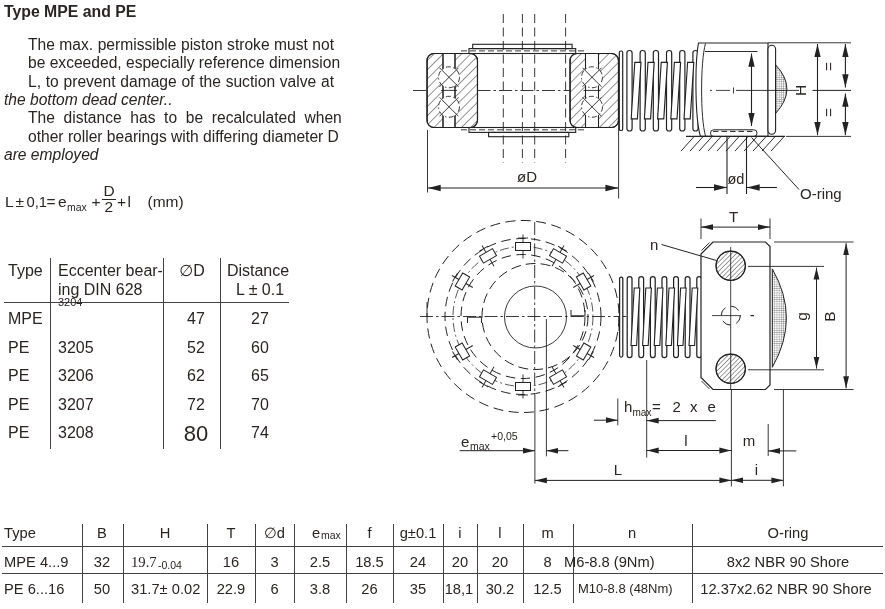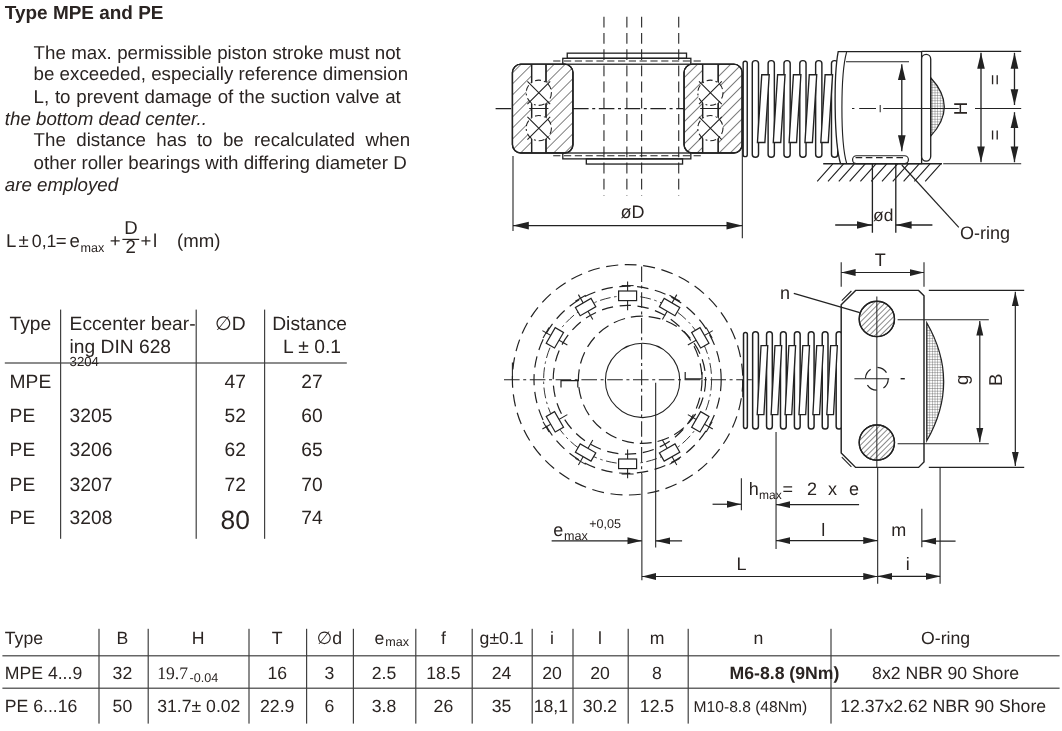--- a/index.html
+++ b/index.html
@@ -114,21 +114,21 @@
 <div class="a" style="left:131px;top:554.5px;font-size:14.7px;font-family:Liberation Serif, serif;">19.7</div>
 <div class="a" style="left:158px;top:560px;font-size:10.5px;">-0.04</div>
 <div class="a" style="left:231px;top:554.5px;font-size:14.7px;transform:translateX(-50%);">16</div>
 <div class="a" style="left:274.5px;top:554.5px;font-size:14.7px;transform:translateX(-50%);">3</div>
 <div class="a" style="left:320px;top:554.5px;font-size:14.7px;transform:translateX(-50%);">2.5</div>
 <div class="a" style="left:369.5px;top:554.5px;font-size:14.7px;transform:translateX(-50%);">18.5</div>
 <div class="a" style="left:418px;top:554.5px;font-size:14.7px;transform:translateX(-50%);">24</div>
 <div class="a" style="left:460px;top:554.5px;font-size:14.7px;transform:translateX(-50%);">20</div>
 <div class="a" style="left:500px;top:554.5px;font-size:14.7px;transform:translateX(-50%);">20</div>
 <div class="a" style="left:547.5px;top:554.5px;font-size:14.7px;transform:translateX(-50%);">8</div>
-<div class="a" style="left:608px;top:554.5px;font-size:14.7px;font-weight:bold;">M6-8.8 (9Nm)</div>
+<div class="a" style="left:564px;top:554.5px;font-size:14.7px;">M6-8.8 (9Nm)</div>
 <div class="a" style="left:788px;top:554.5px;font-size:14.7px;transform:translateX(-50%);">8x2 NBR 90 Shore</div>
 
 <div class="a" style="left:4px;top:581.5px;font-size:14.7px;">PE 6...16</div>
 <div class="a" style="left:102px;top:581.5px;font-size:14.7px;transform:translateX(-50%);">50</div>
 <div class="a" style="left:131px;top:581.5px;font-size:14.7px;">31.7± 0.02</div>
 <div class="a" style="left:231px;top:581.5px;font-size:14.7px;transform:translateX(-50%);">22.9</div>
 <div class="a" style="left:274.5px;top:581.5px;font-size:14.7px;transform:translateX(-50%);">6</div>
 <div class="a" style="left:320px;top:581.5px;font-size:14.7px;transform:translateX(-50%);">3.8</div>
 <div class="a" style="left:369.5px;top:581.5px;font-size:14.7px;transform:translateX(-50%);">26</div>
 <div class="a" style="left:418px;top:581.5px;font-size:14.7px;transform:translateX(-50%);">35</div>

